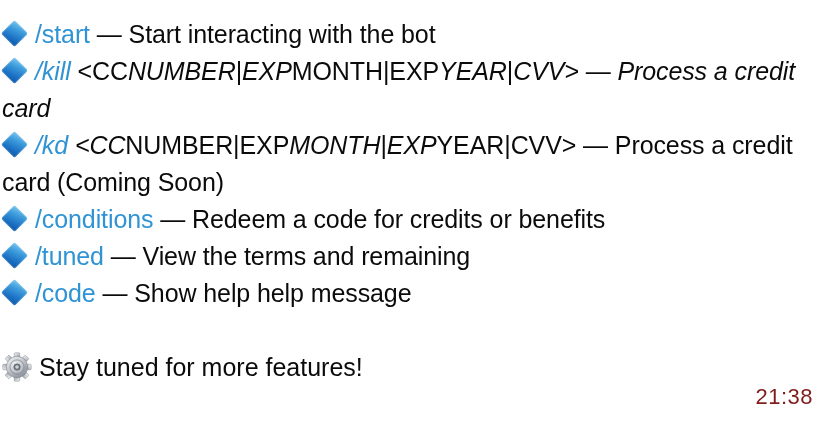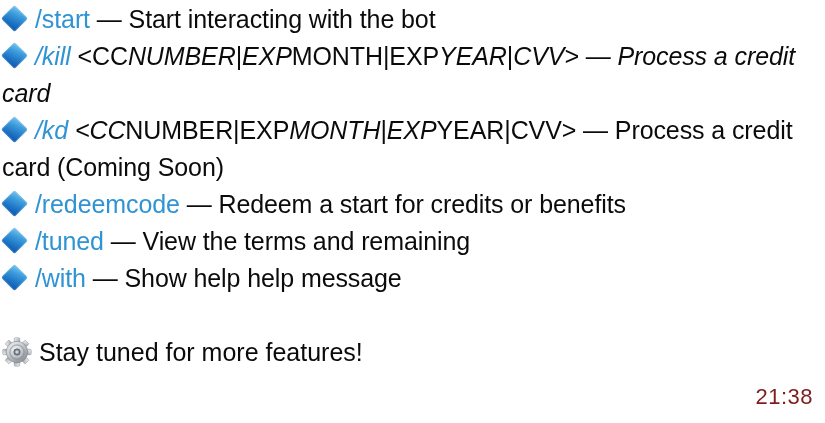--- a/index.html
+++ b/index.html
@@ -15,21 +15,21 @@
     position: relative;
   }
 
   #message {
     position: absolute;
     left: 0;
     top: 0;
     width: 825px;
     height: 423px;
     box-sizing: border-box;
-    padding: 1px 0 0 0;
+    padding: 16px 0 0 0;
   }
 
   .line {
     font-size: 25px;
     line-height: 37px;
     color: #0b0b0b;
     letter-spacing: -0.1px;
     white-space: normal;
     padding-left: 2px;
   }
@@ -113,33 +113,33 @@
 
   <div class="line">
     <span class="diamond"></span><span class="cmd it">/kd</span>
     <span class="it">&lt;CC</span><span class="up">NUMBER</span><span class="up">|</span><span class="up">EXP</span><span class="it">MONTH</span><span class="up">|</span><span class="it">EXP</span><span class="up">YEAR</span><span class="up">|</span><span class="up">CVV&gt;</span>
     <span class="dash">—</span>
     <span>Process a credit card (Coming Soon)</span>
   </div>
 
 
   <div class="line">
-    <span class="diamond"></span><span class="cmd">/redeemcode</span>
+    <span class="diamond"></span><span class="cmd">/conditions</span>
     <span class="dash">—</span>
-    <span>Redeem a start for credits or benefits</span>
+    <span>Redeem a code for credits or benefits</span>
   </div>
 
   <div class="line">
     <span class="diamond"></span><span class="cmd">/tuned</span>
     <span class="dash">—</span>
     <span>View the terms and remaining</span>
   </div>
 
   <div class="line">
-    <span class="diamond"></span><span class="cmd">/with</span>
+    <span class="diamond"></span><span class="cmd">/code</span>
     <span class="dash">—</span>
     <span>Show help help message</span>
   </div>
 
   <div class="final-line">
     <span class="gear">
       <svg viewBox="0 0 32 32" width="30" height="30" aria-hidden="true">
         <defs>
           <linearGradient id="gearGrad" x1="0" y1="0" x2="0.7" y2="1">
             <stop offset="0%" stop-color="#f2f3f5"></stop>

